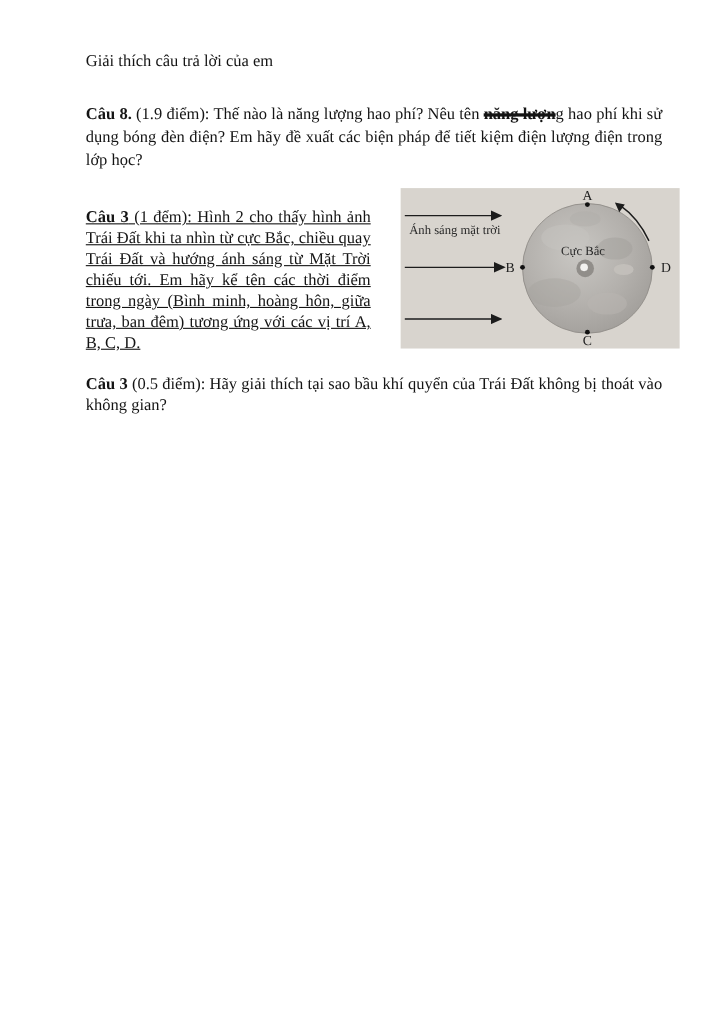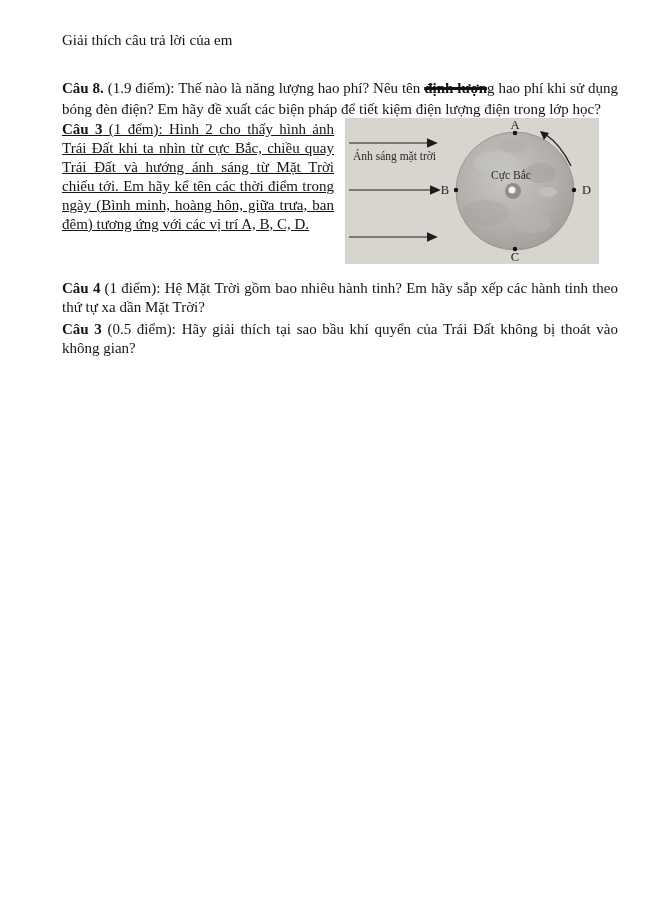--- a/index.html
+++ b/index.html
@@ -10,21 +10,21 @@
     font-family:"Liberation Serif","DejaVu Serif",serif;
     color:#141414;
     overflow:hidden;
     margin:0 auto;
   }
   .content{
     position:absolute;
     left:62px;top:30px;width:556px;
     font-size:15px;
   }
-  p{margin:0;}
+  p{margin:16px;}
   .header-line{line-height:20px;}
   .para{text-align:justify;}
   .q2{margin-top:28px;line-height:21px;}
   .q-label{font-weight:bold;}
   .struck{text-decoration:line-through;text-decoration-thickness:2.5px;font-weight:600;}
   .row{display:flex;margin-top:0px;text-decoration:underline;}
   .q3-col{width:272px;line-height:19px;text-align:justify;}
   .figure-box{
     width:254px;height:146px;
     margin-left:11px;margin-top:-2px;
@@ -36,21 +36,21 @@
   .fig-svg{display:block;}
 </style>
 </head>
 <body>
 
 <div class="page">
   <div class="content">
 
     <p class="header-line">Giải thích câu trả lời của em</p>
 
-    <p class="para q2"><span class="q-label">Câu 8.</span><span> (1.9 điểm): Thế nào là năng lượng hao phí? Nêu tên </span><span class="struck">định lượn</span><span>g hao phí khi sử dụng bóng đèn điện? Em hãy đề xuất các biện pháp để tiết kiệm điện lượng điện trong lớp học?</span></p>
+    <p class="para q2"><span class="q-label">Câu 8.</span><span> (1.9 điểm): Thế nào là năng lượng hao phí? Nêu tên </span><span class="struck">năng lượn</span><span>g hao phí khi sử dụng bóng đèn điện? Em hãy đề xuất các biện pháp để tiết kiệm điện lượng điện trong lớp học?</span></p>
 
     <div class="row">
       <p class="q3-col"><span class="q-label">Câu 3</span><span> (1 đểm): Hình 2 cho thấy hình ảnh Trái Đất khi ta nhìn từ cực Bắc, chiều quay Trái Đất và hướng ánh sáng từ Mặt Trời chiếu tới. Em hãy kể tên các thời điểm trong ngày (Bình minh, hoàng hôn, giữa trưa, ban đêm) tương ứng với các vị trí A, B, C, D.</span></p>
 
       <div class="figure-box">
         <svg class="fig-svg" width="254" height="146" viewBox="0 0 254 146" xmlns="http://www.w3.org/2000/svg">
           <defs>
             <radialGradient id="globeGrad" cx="42%" cy="38%" r="75%">
               <stop offset="0%" stop-color="#c9c7c3"></stop>
               <stop offset="55%" stop-color="#b3b0ac"></stop>
@@ -102,19 +102,18 @@
             <text x="104" y="76" text-anchor="end">B</text>
             <text x="170" y="143" text-anchor="middle">C</text>
             <text x="237" y="76" text-anchor="start">D</text>
           </g>
 
           <text x="166" y="61" text-anchor="middle" font-size="11.5" fill="#2a2a2a" font-family="Liberation Serif, DejaVu Serif, serif">Cực Bắc</text>
         </svg>
       </div>
     </div>
 
-    <p class="para q4"><span class="q-label">Câu 4</span><span> (1 điểm): Hệ Mặt Trời gồm bao nhiêu hành tinh? Em hãy sắp xếp các hành tinh theo thứ tự xa dần Mặt Trời?</span></p>
 
 
     <p class="para q6"><span class="q-label">Câu 3</span><span> (0.5 điểm): Hãy giải thích tại sao bầu khí quyển của Trái Đất không bị thoát vào không gian?</span></p>
 
   </div>
 </div>
 
 </body></html>

